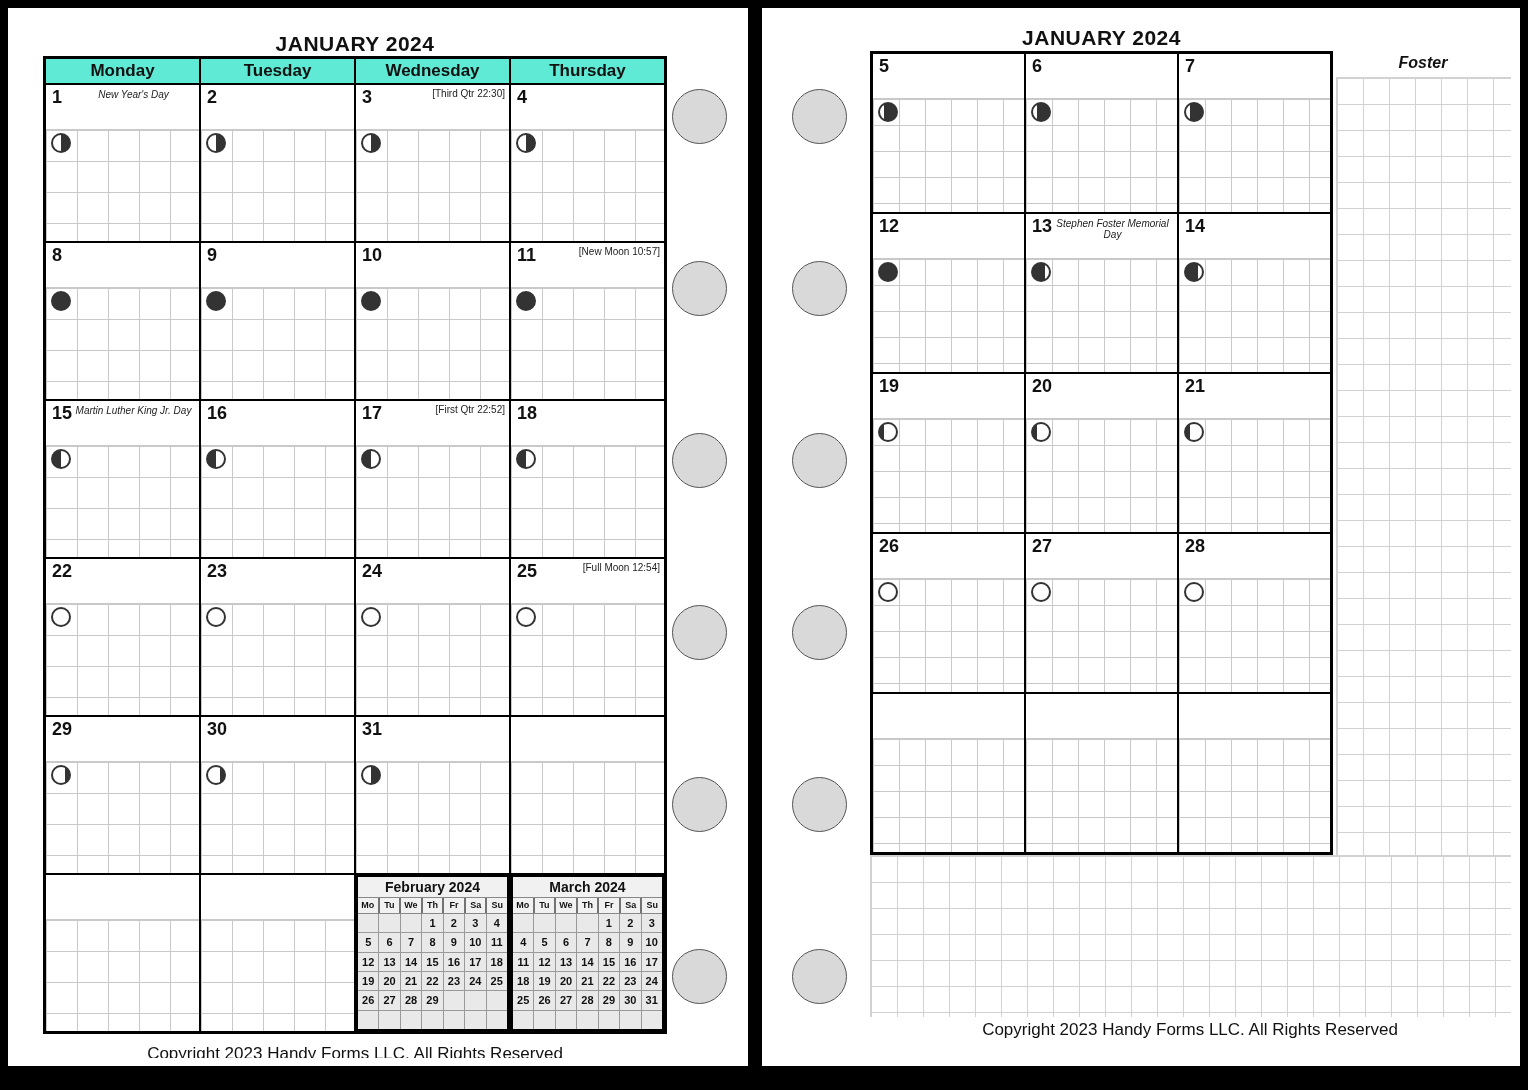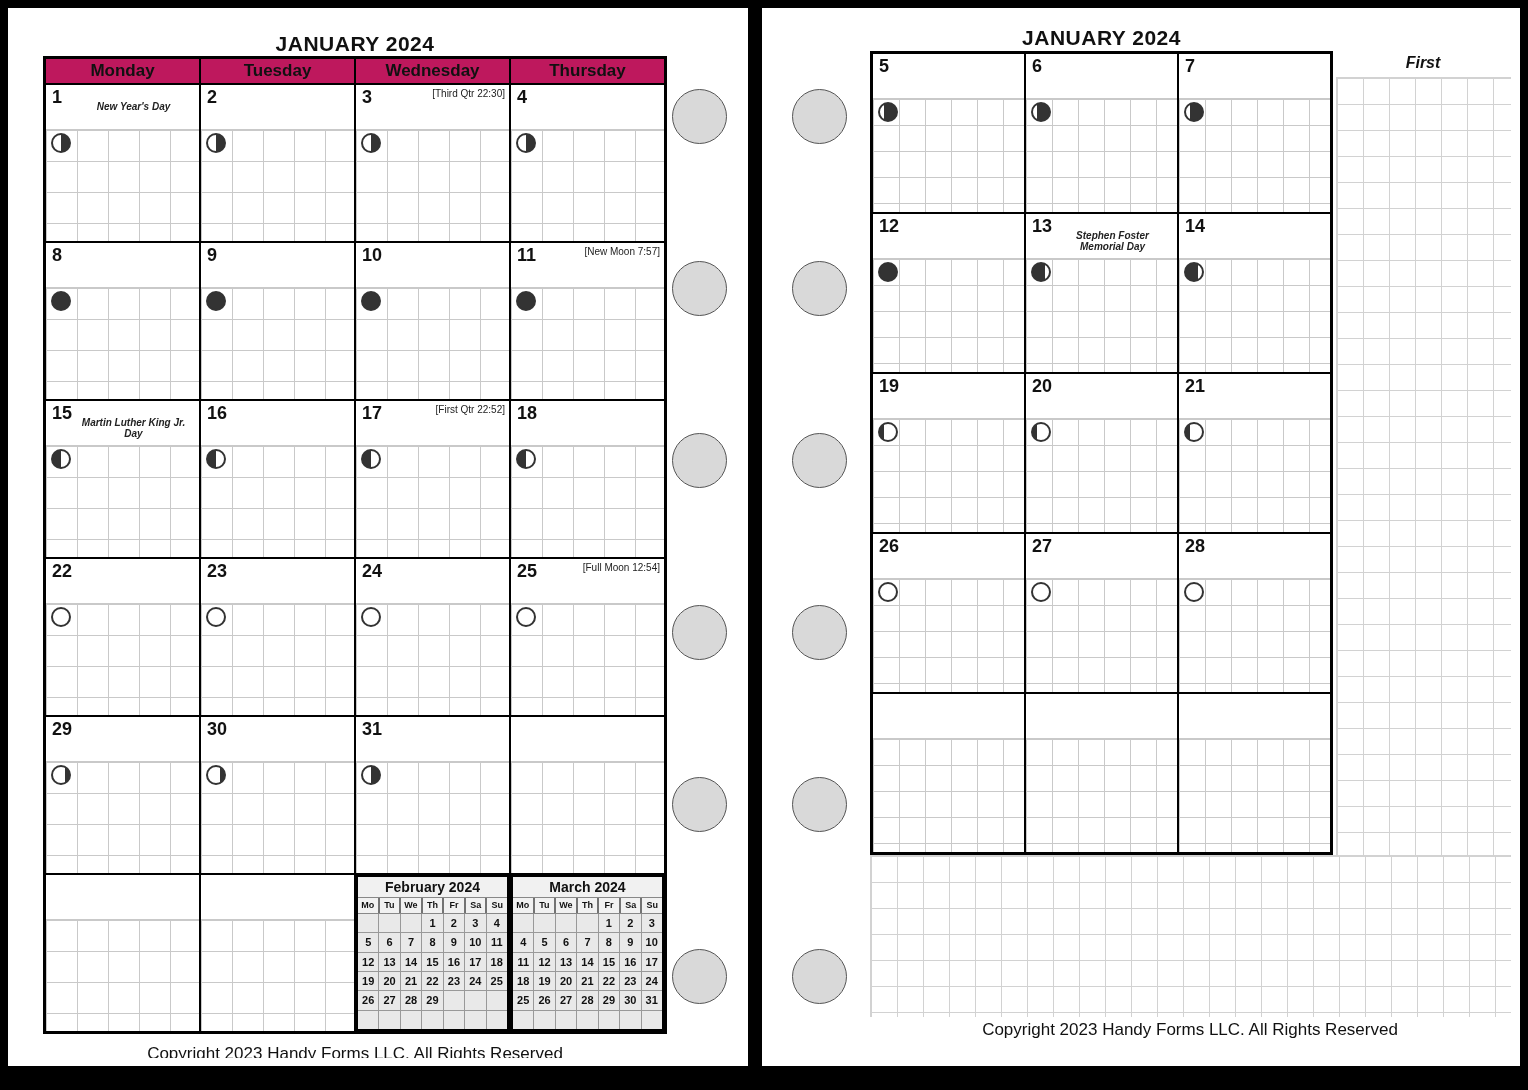--- a/index.html
+++ b/index.html
@@ -10,32 +10,32 @@
   .page-right{left:762px;width:758px;}
 
   .page-title{position:absolute;text-align:center;font-weight:bold;font-size:21px;letter-spacing:.5px;}
   .left-title{left:35px;width:624px;top:24px;}
   .right-title{left:108px;width:463px;top:18px;}
 
   .cal-table{position:absolute;border:3px solid #000;background:#fff;display:flex;flex-direction:column;box-sizing:border-box;}
   #left-table{left:35px;top:48px;width:624px;height:978px;}
   #right-table{left:108px;top:43px;width:463px;height:804px;}
 
-  .hdr-row{display:flex;height:24px;flex:0 0 24px;border-bottom:2px solid #000;background:#be185d;}
+  .hdr-row{display:flex;height:24px;flex:0 0 24px;border-bottom:2px solid #000;background:#5eead4;}
   .hdr-cell{flex:1;display:flex;align-items:center;justify-content:center;font-weight:bold;font-size:17px;border-right:2px solid #000;}
   .hdr-cell:last-child{border-right:none;}
 
   .week-row{display:flex;flex:1;border-bottom:2px solid #000;min-height:0;}
   .week-row:last-child{border-bottom:none;}
   .day-cell{flex:1;position:relative;border-right:2px solid #000;overflow:hidden;background:#fff;}
   .day-cell:last-child{border-right:none;}
 
   .day-band{position:absolute;top:0;left:0;right:0;height:44px;background:#fff;}
   .day-num{position:absolute;left:6px;top:2px;font-size:18px;font-weight:bold;}
-  .day-note{position:absolute;left:28px;right:6px;top:16px;text-align:center;font-style:italic;font-size:10px;line-height:11px;color:#222;font-weight:bold;}
+  .day-note{position:absolute;left:28px;right:6px;top:4px;text-align:center;font-style:italic;font-size:10px;line-height:11px;color:#222;}
   .day-astro{position:absolute;right:4px;top:3px;font-size:10px;color:#222;white-space:nowrap;}
 
   .day-grid{position:absolute;left:0;right:0;top:44px;bottom:0;border-top:1px solid #c9c9c9;
     background-image:linear-gradient(to right,#c9c9c9 1px,transparent 1px),
                      linear-gradient(to bottom,#c9c9c9 1px,transparent 1px);}
   .grid-31{background-size:31px 31px;}
   .grid-26{background-size:26px 26px;}
 
   .moon{position:absolute;left:5px;top:48px;width:20px;height:20px;border-radius:50%;
         border:2px solid #333;box-sizing:border-box;}
@@ -133,21 +133,21 @@
           <div class="day-cell">
             <div class="day-band"></div>
             <div class="day-grid grid-31"></div>
             <div class="day-num">10</div>
             <div class="moon phase-new-moon"></div>
           </div>
           <div class="day-cell">
             <div class="day-band"></div>
             <div class="day-grid grid-31"></div>
             <div class="day-num">11</div>
-            <div class="day-astro">[New Moon 7:57]</div>
+            <div class="day-astro">[New Moon 10:57]</div>
             <div class="moon phase-new-moon"></div>
           </div>
         </div>
         <div class="week-row">
           <div class="day-cell">
             <div class="day-band"></div>
             <div class="day-grid grid-31"></div>
             <div class="day-num">15</div>
             <div class="day-note">Martin Luther King Jr. Day</div>
             <div class="moon phase-first-quarter"></div>
@@ -378,21 +378,21 @@
         <div class="hole" style="left: 664px; top: 253px;"></div>
         <div class="hole" style="left: 664px; top: 425px;"></div>
         <div class="hole" style="left: 664px; top: 597px;"></div>
         <div class="hole" style="left: 664px; top: 769px;"></div>
         <div class="hole" style="left: 664px; top: 941px;"></div>
       </div>
   </div>
 
   <div class="page page-right">
     <div class="page-title right-title">JANUARY 2024</div>
-    <div class="notes-label">First</div>
+    <div class="notes-label">Foster</div>
     <div class="cal-table" id="right-table">
         <div class="week-row">
           <div class="day-cell">
             <div class="day-band"></div>
             <div class="day-grid grid-26"></div>
             <div class="day-num">5</div>
             <div class="moon phase-waning-crescent"></div>
           </div>
           <div class="day-cell">
             <div class="day-band"></div>

